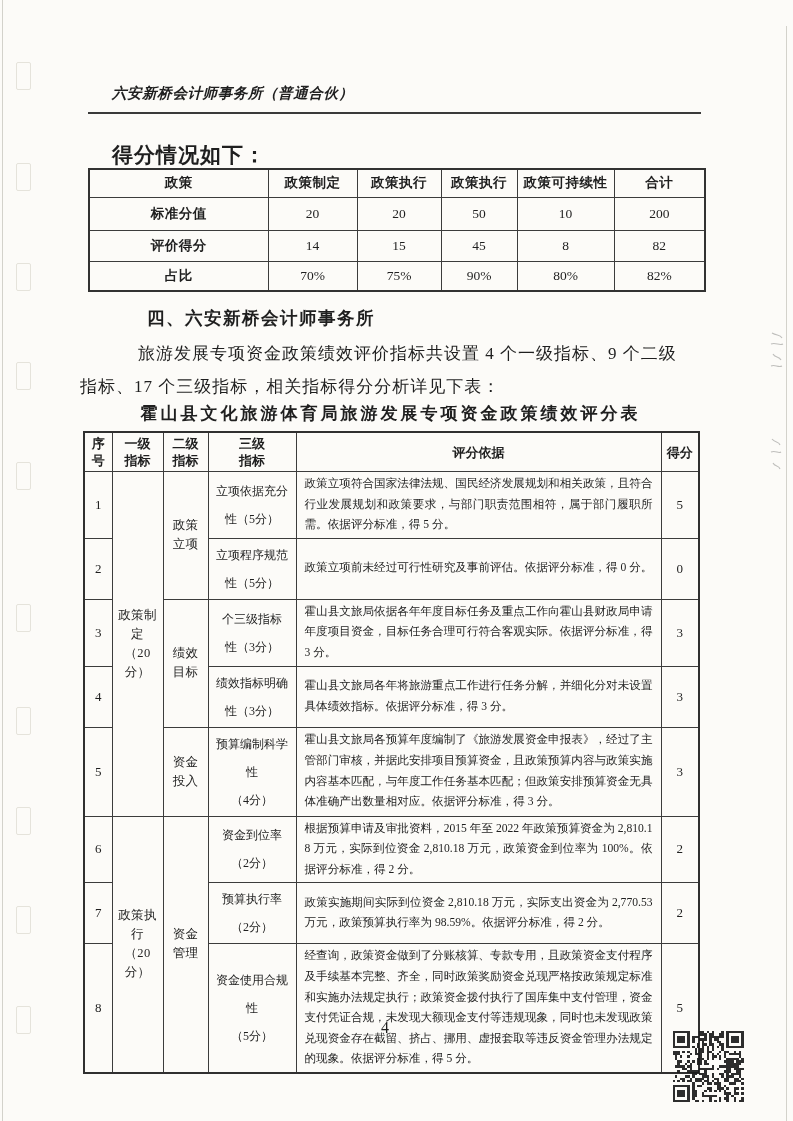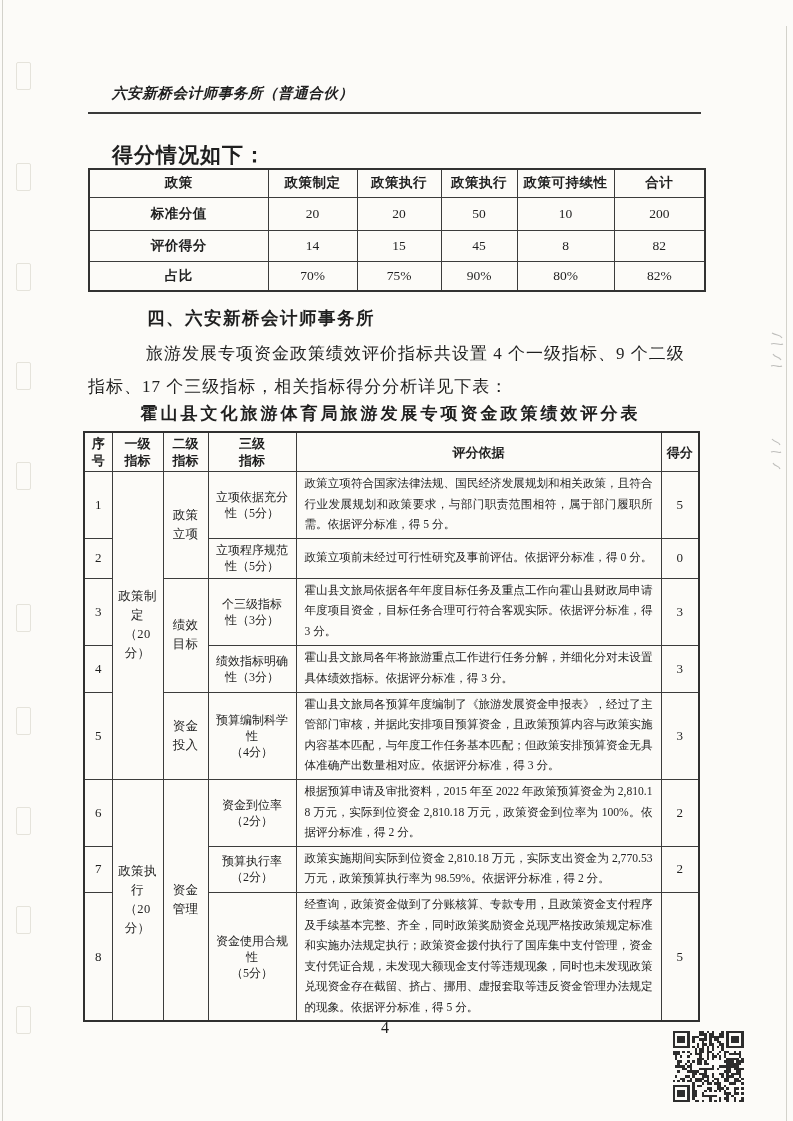--- a/index.html
+++ b/index.html
@@ -26,36 +26,36 @@
 
   
   .score-table{position:absolute;left:88px;top:168px;border-collapse:collapse;table-layout:fixed;border:2px solid #323232;}
   .score-table th,.score-table td{border:1.6px solid #3c3c3c;text-align:center;vertical-align:middle;padding:0 2px;overflow:hidden;}
   .score-table th{font-size:13.5px;font-weight:600;letter-spacing:.5px;}
   .score-table .rlabel{font-size:13.5px;font-weight:600;letter-spacing:.5px;}
   .score-table .val{font-size:13.5px;font-weight:400;}
 
   .section-heading{position:absolute;left:147px;top:306px;font-size:17.5px;font-weight:700;letter-spacing:1.5px;}
   .body-paragraph{
-    position:absolute;left:88px;top:337px;width:616px;
+    position:absolute;left:80px;top:337px;width:616px;
     font-size:17px;line-height:33px;letter-spacing:1px;
     white-space:pre-line;text-indent:58px;
   }
   .detail-title{
     position:absolute;left:83px;top:402px;width:615px;
     text-align:center;font-size:17px;font-weight:700;letter-spacing:3px;
   }
 
   
   .detail-table{position:absolute;left:83px;top:431px;border-collapse:collapse;table-layout:fixed;border:2px solid #303030;}
   .detail-table th,.detail-table td{border:1.5px solid #3c3c3c;vertical-align:middle;overflow:hidden;}
   .detail-table th{font-size:13px;font-weight:600;line-height:17px;white-space:pre-line;text-align:center;padding:2px 1px;}
   .dt-no{font-size:13px;text-align:center;}
   .dt-lv1,.dt-lv2{font-size:12.5px;line-height:19px;white-space:pre-line;text-align:center;letter-spacing:.3px;}
-  .dt-ind{font-size:12px;line-height:16px;white-space:pre-line;text-align:center;padding:2px 3px;}
+  .dt-ind{font-size:12px;line-height:28px;white-space:pre-line;text-align:center;padding:2px 3px;}
   .dt-basis{font-size:11.6px;line-height:20.6px;text-align:justify;padding:2px 8px;word-break:break-all;letter-spacing:0;}
   .dt-score{font-size:13px;text-align:center;}
 
   .page-number{position:absolute;left:381px;top:1019px;font-size:16px;}
   .qr{position:absolute;left:671px;top:1031px;width:74px;height:71px;opacity:.92;}
   .margin-note{position:absolute;opacity:.55;}
 </style>
 </head>
 <body>
 

